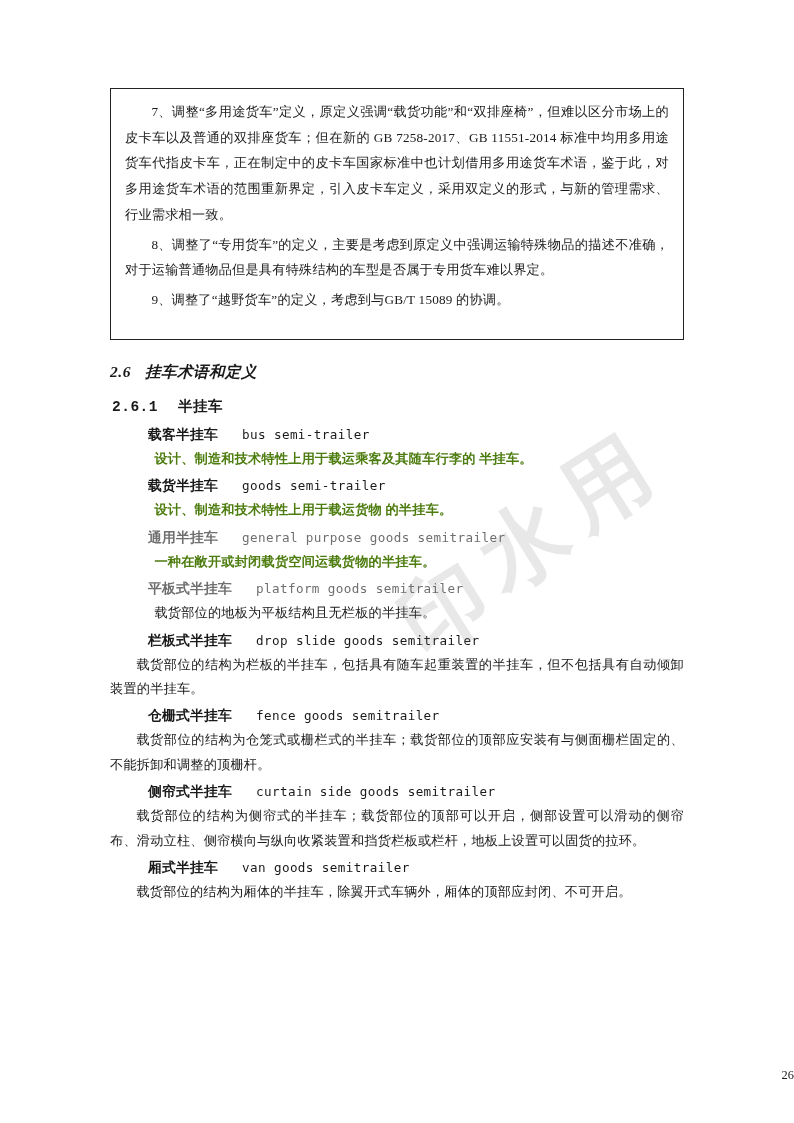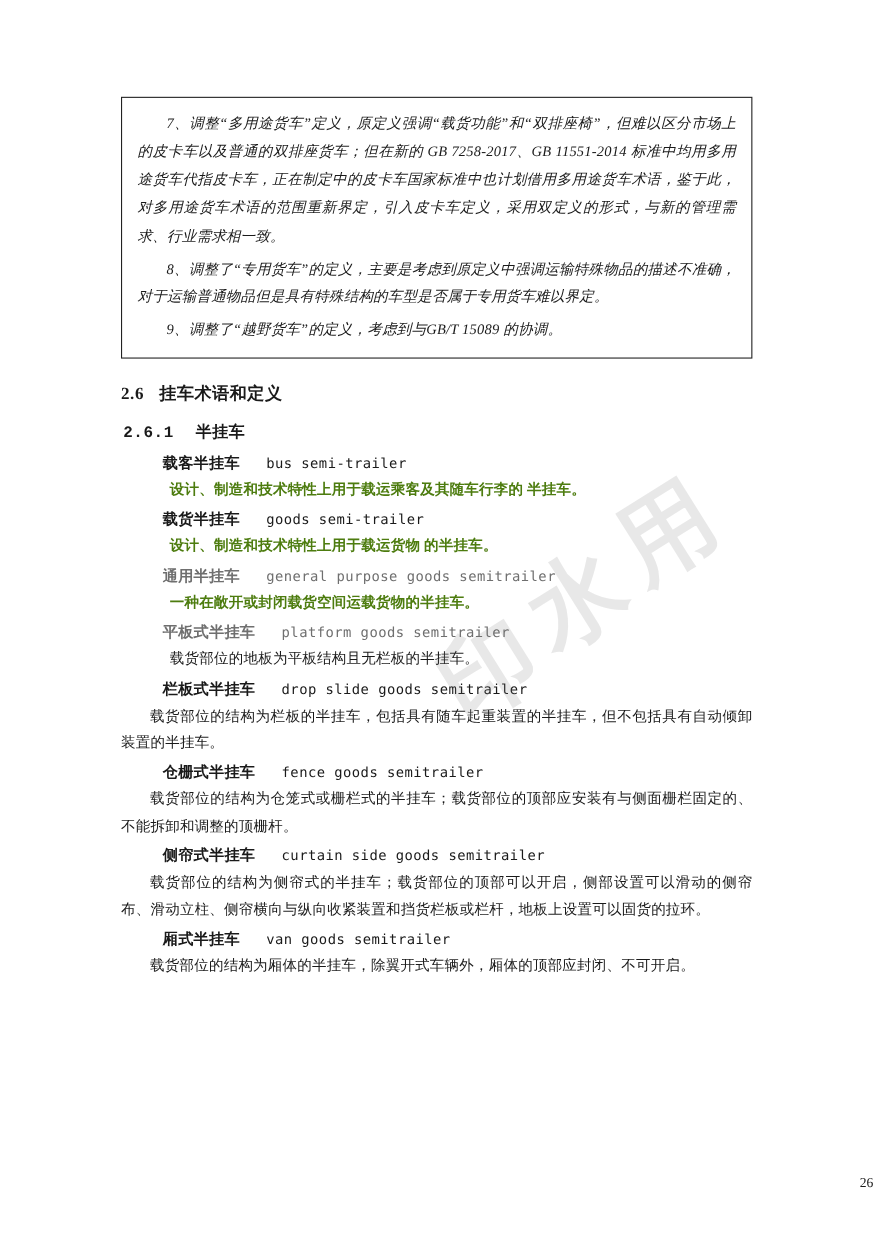--- a/index.html
+++ b/index.html
@@ -19,39 +19,39 @@
     position: relative;
     width: 794px;
     height: 1123px;
     box-sizing: border-box;
     padding: 88px 110px 40px 110px;
   }
 
   
   .note-box {
     border: 1px solid #222;
-    padding: 10px 14px 12px 14px;
-    font-style: italic;
+    padding: 10px 14px 26px 14px;
   }
   .note-box p {
     margin: 0 0 4px 0;
     font-size: 13.2px;
     line-height: 1.95;
     text-align: justify;
     text-indent: 2em;
     letter-spacing: 0.2px;
   }
   .note-box p:last-child { margin-bottom: 0; }
 
   
   h2.sec {
     font-size: 15.5px;
     font-weight: bold;
     margin: 22px 0 14px 0;
     letter-spacing: 0.5px;
+    font-style: italic;
   }
   h2.sec .num { margin-right: 14px; }
   h3.subsec {
     font-size: 14.5px;
     font-weight: bold;
     margin: 14px 0 10px 0;
     padding-left: 2px;
     letter-spacing: 0.5px;
   }
   h3.subsec .num { margin-right: 20px; font-family: Liberation Mono, monospace; }

